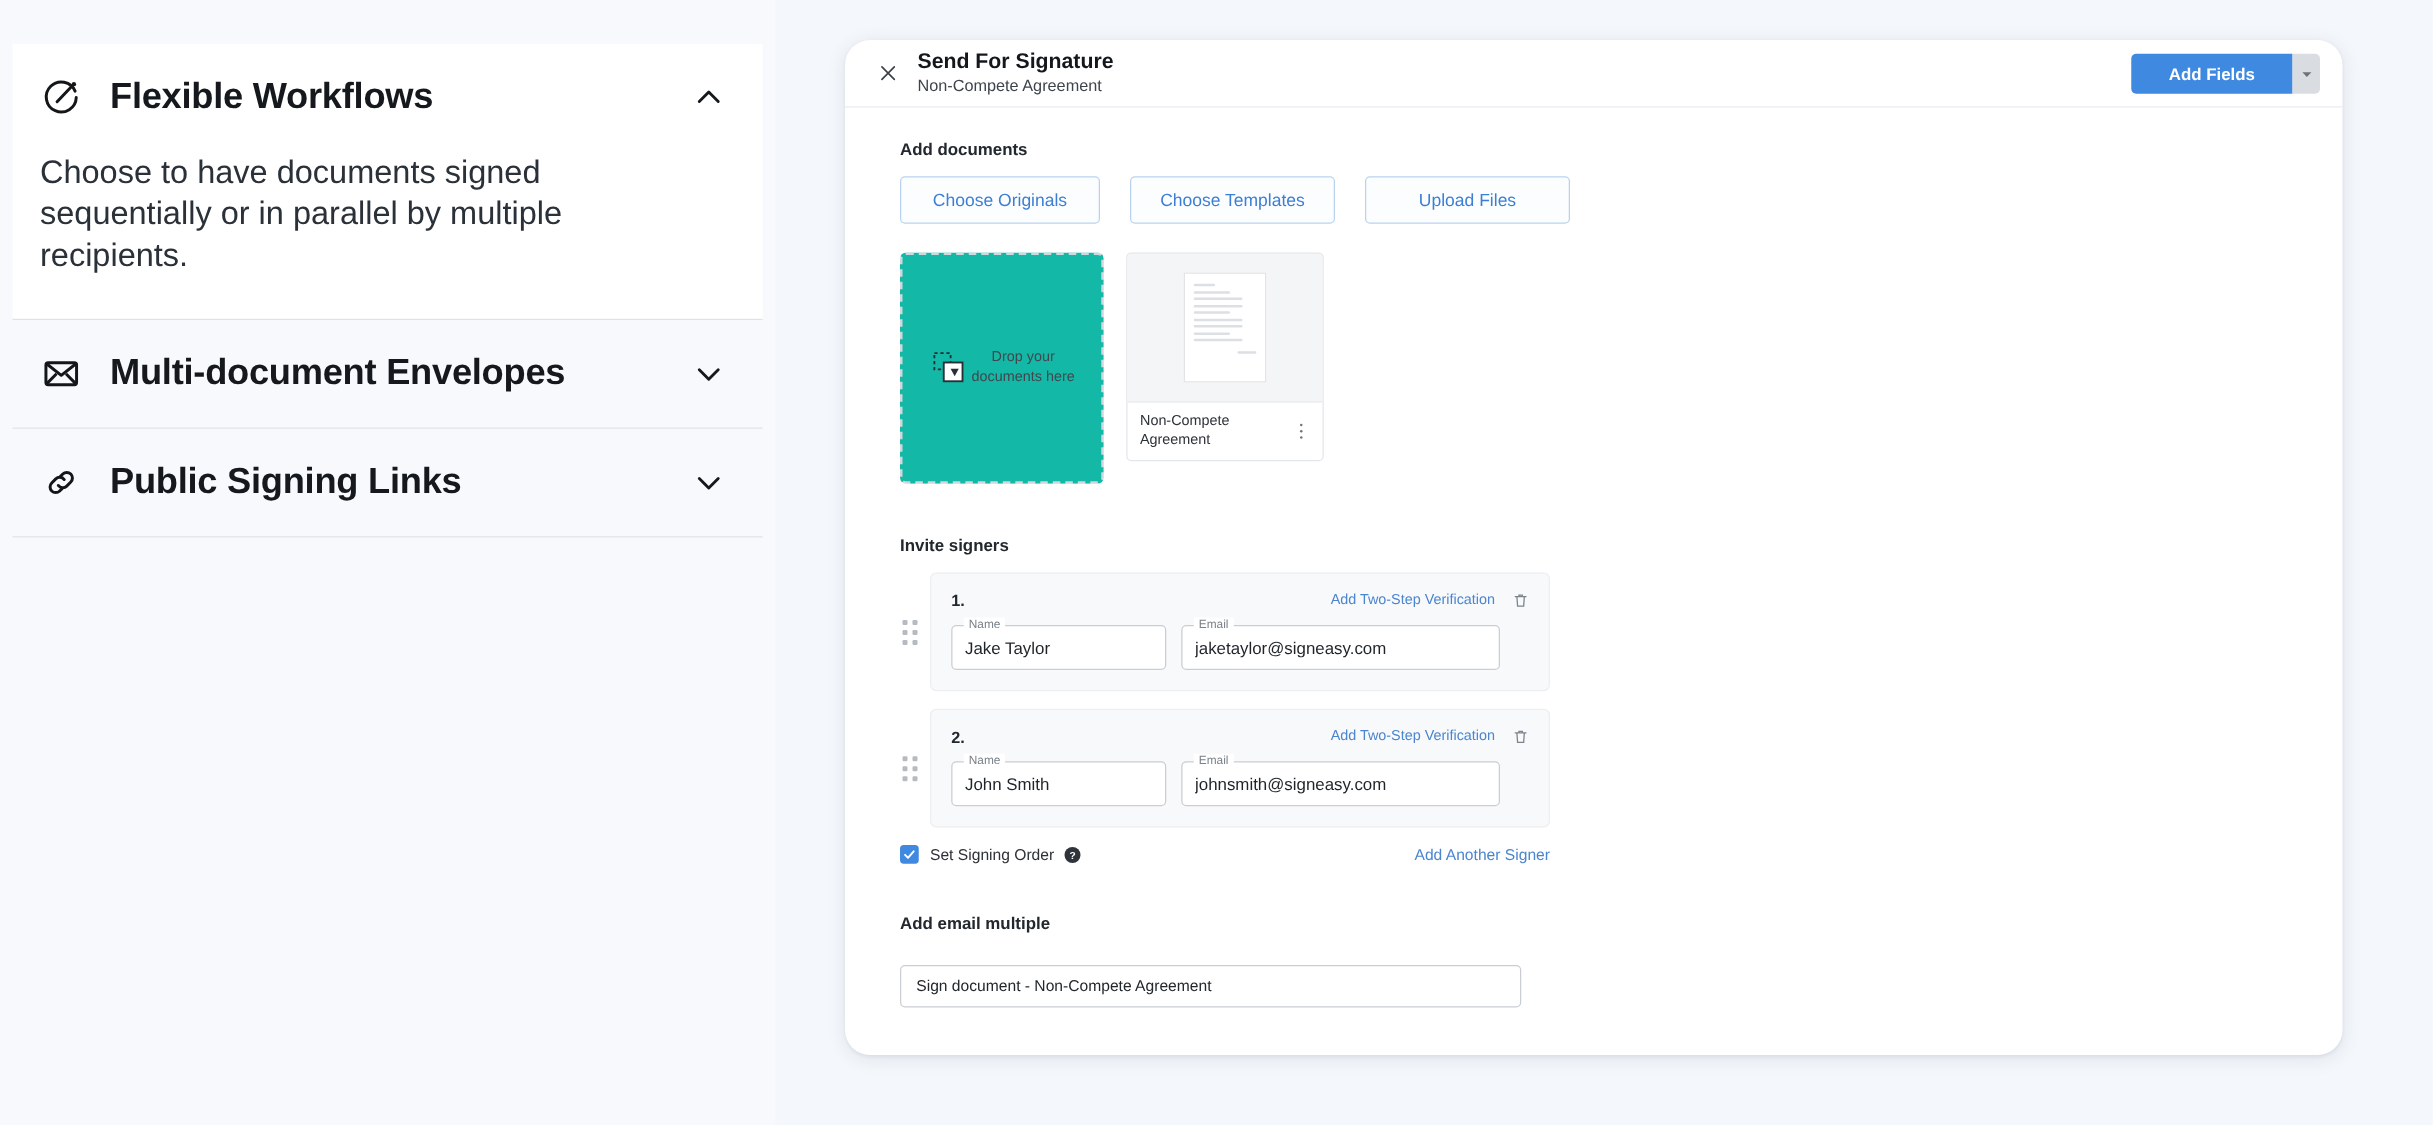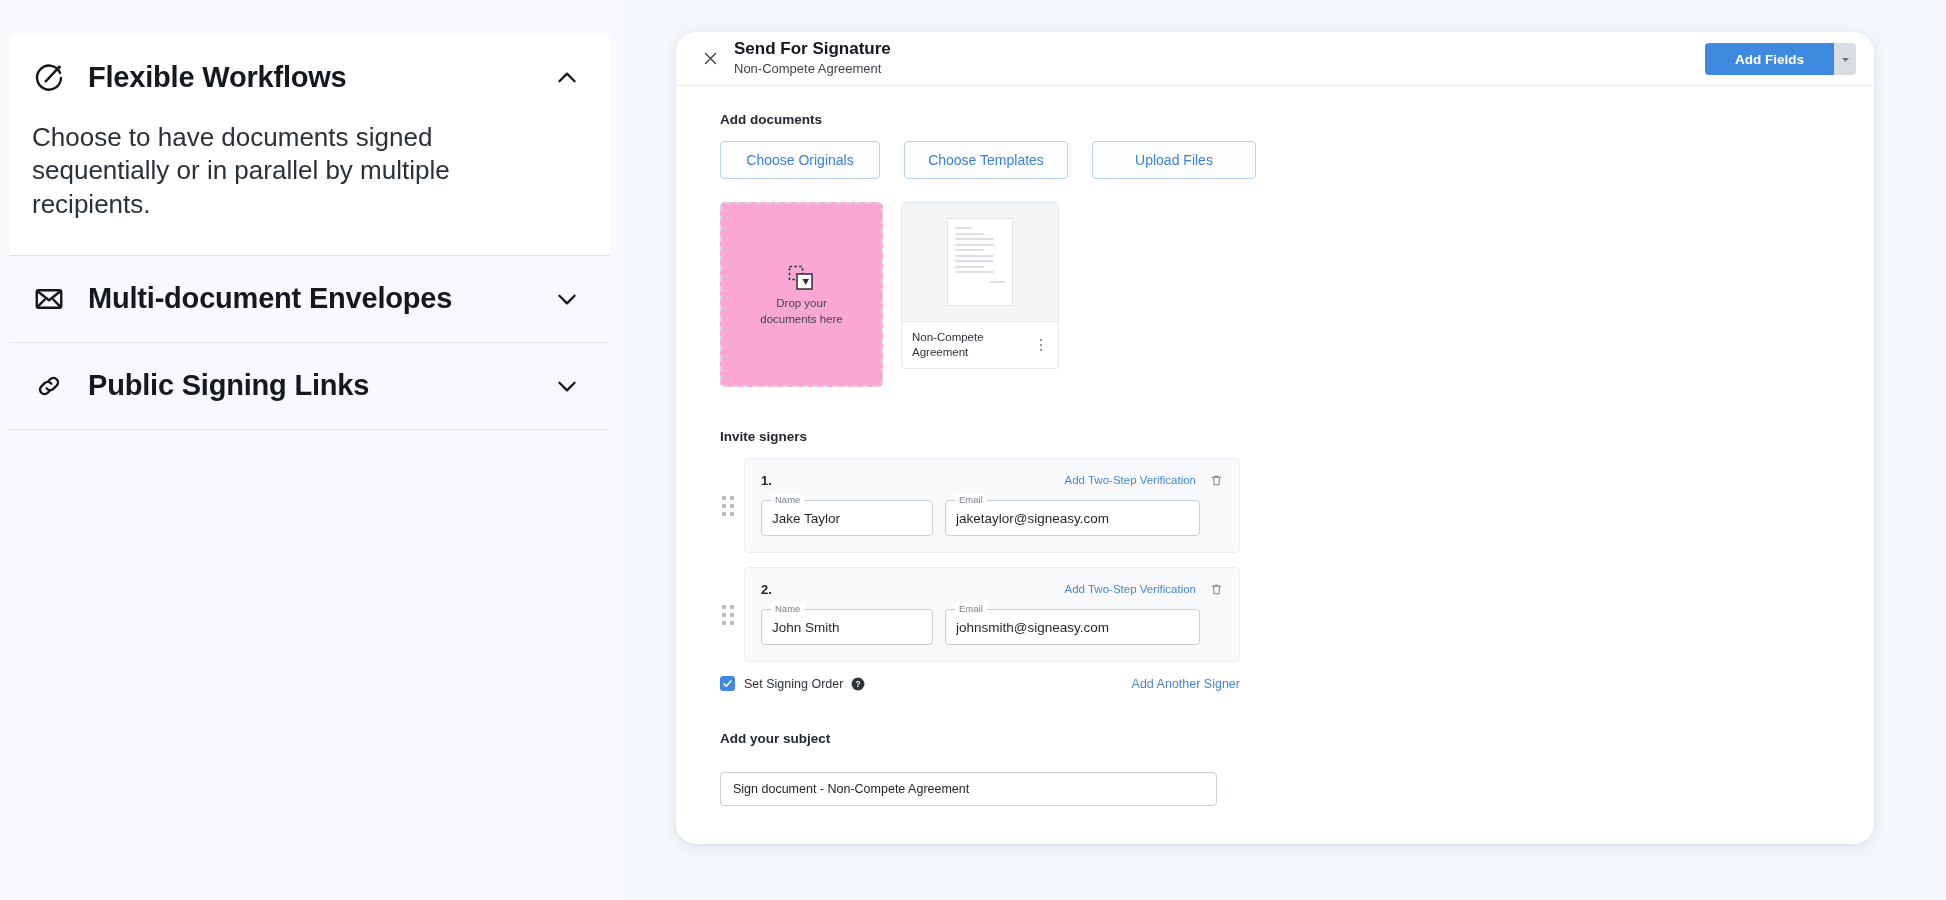--- a/index.html
+++ b/index.html
@@ -87,22 +87,22 @@
   }
   .doc-btn.w1 { width: 160px; }
   .doc-btn.w2 { width: 164px; }
   .doc-btn.w3 { width: 164px; }
 
   
   .doc-row { display: flex; gap: 18px; margin-top: 23px; }
   .dropzone {
     width: 163px; height: 185px;
     border: 2px dashed #d2d7dd; border-radius: 5px;
-    background: #f9a8d4;
-    display: flex; flex-direction: column; align-items: center; justify-content: center;
+    background: #14b8a6;
+    display: flex; flex-direction: row; align-items: center; justify-content: center;
     gap: 0; cursor: pointer;
   }
   .dz-icon { width: 34px; height: 34px; color: #2a2f35; }
   .dz-icon svg { display: block; }
   .dz-text { font-size: 11.5px; color: #41474e; text-align: center; line-height: 1.35; }
 
   .doc-card {
     width: 158px; height: 167px;
     border: 1px solid #e3e6ea; border-radius: 4px;
     background: #ffffff; overflow: hidden;
@@ -405,20 +405,20 @@
             <svg width="14" height="14" viewBox="0 0 24 24">
                 <circle cx="12" cy="12" r="11" fill="#2f343a"></circle>
                 <text x="12" y="17.2" text-anchor="middle" font-size="14" font-family="Liberation Sans, sans-serif" font-weight="bold" fill="#ffffff">?</text>
               </svg>
           </span>
           <span class="add-signer">Add Another Signer</span>
         </div>
       </div>
 
       <div class="sec3">
-        <div class="sec-label">Add your subject</div>
+        <div class="sec-label">Add email multiple</div>
         <input class="subject-input" type="text" value="Sign document - Non-Compete Agreement" style="">
       </div>
 
     </div>
   </div>
 
 </div>
 
 </body></html>

